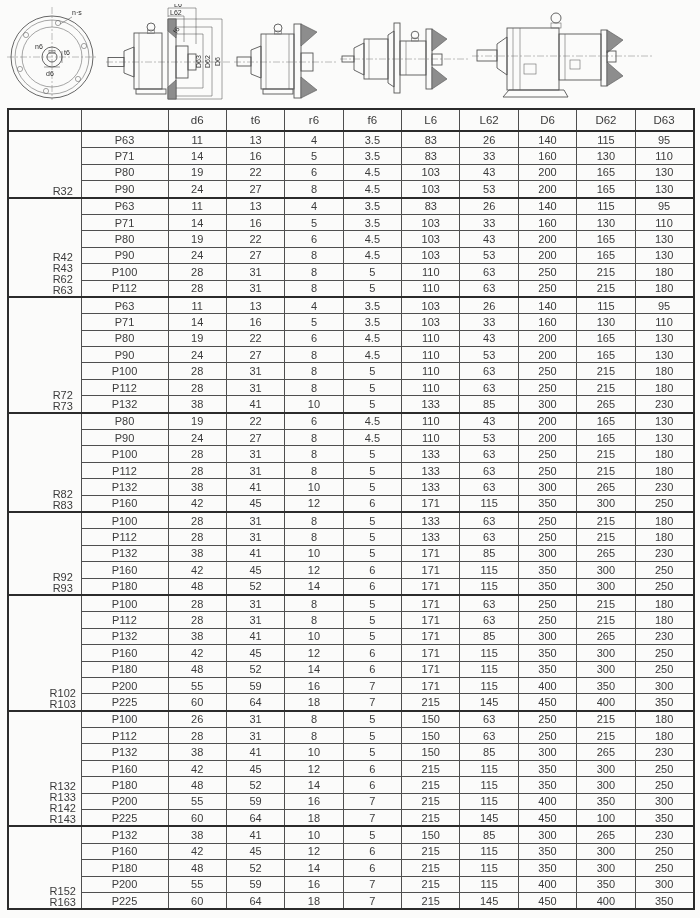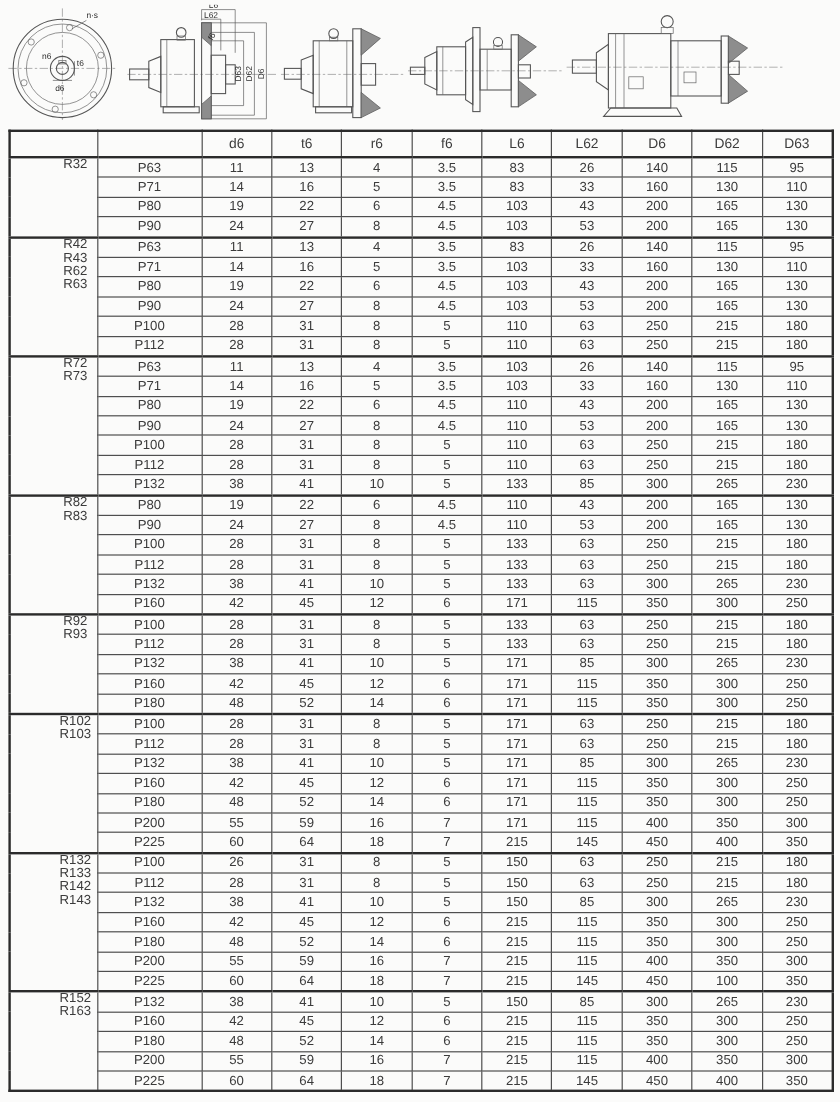--- a/index.html
+++ b/index.html
@@ -43,21 +43,21 @@
     overflow:hidden;
     white-space:nowrap;
   }
   .dim-table th{height:20px;font-size:11.5px;}
   .dim-table td{height:15.4px;}
   .dim-table tr.group-start td{border-top:2px solid #2b2b2b;}
   td.gcell{position:relative;}
   .glabels{
     position:absolute;inset:0;
     display:flex;flex-direction:column;
-    justify-content:flex-start;align-items:center;margin-left:36px;
+    justify-content:flex-end;align-items:center;margin-left:36px;
   }
   .glabels span{line-height:1;}
 </style>
 </head>
 <body>
 
 <div class="drawings">
 
   <svg width="102" height="98" viewBox="0 0 102 98">
     <line class="cl" x1="48" y1="3" x2="48" y2="96"></line>

